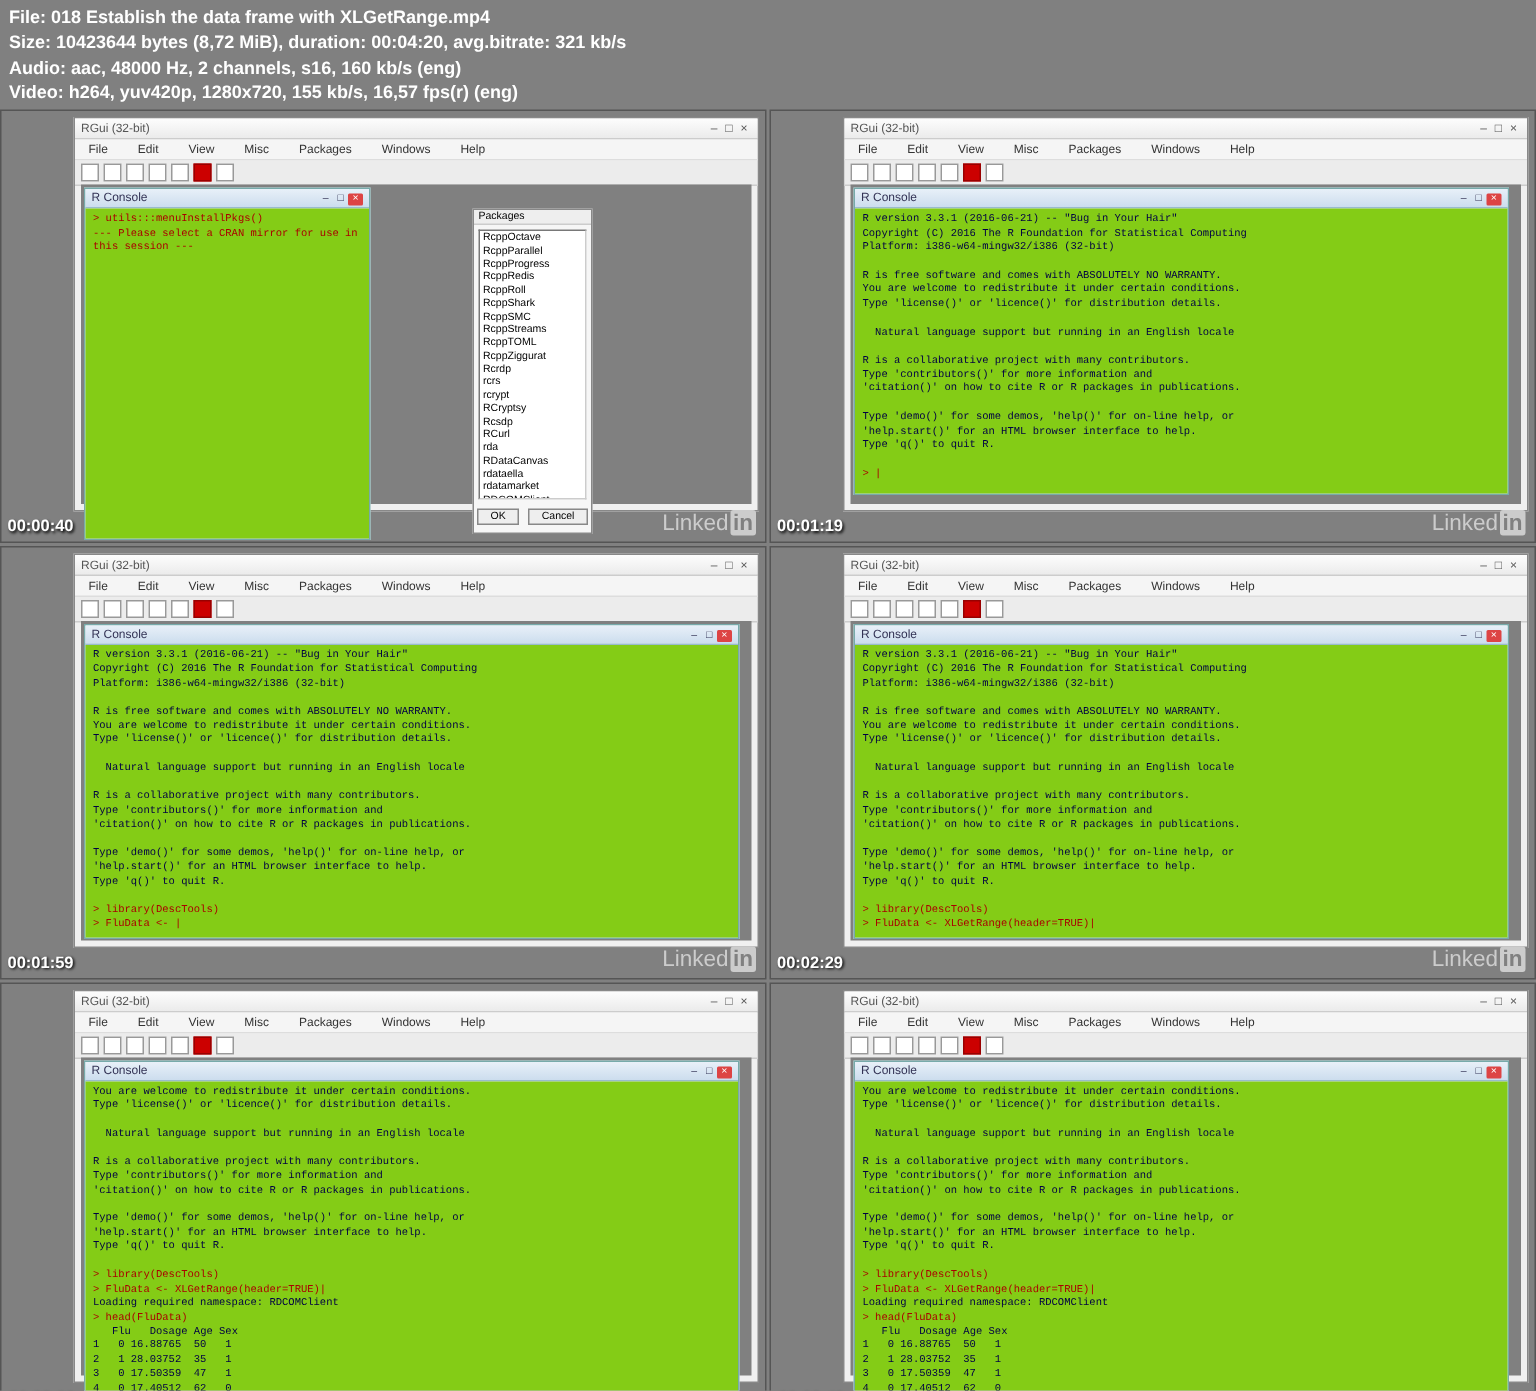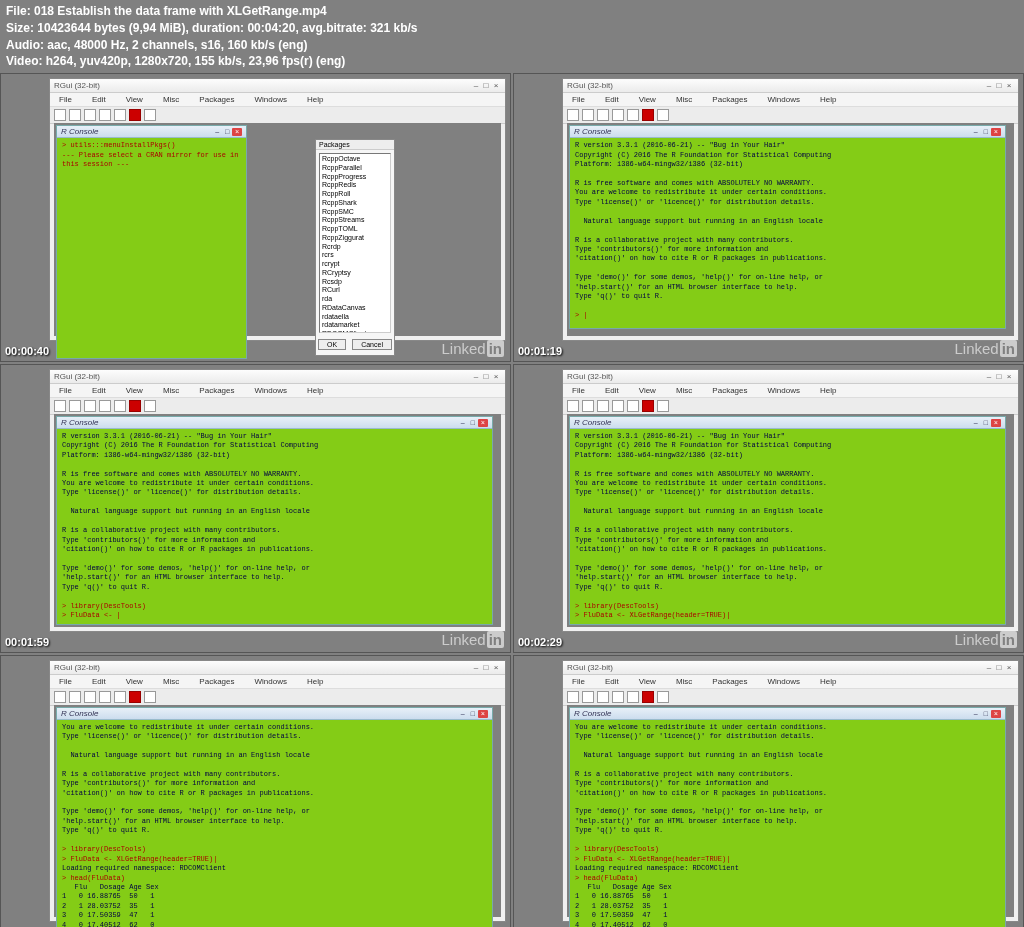--- a/index.html
+++ b/index.html
@@ -12,40 +12,40 @@
   .linkedin .box { display:inline-block; background:#ccc; color:#808080; padding:0 2px; font-weight:bold; border-radius:2px; margin-left:1px;}
   .rgui-window { position: absolute; top: 4px; left: 4px; right: 4px; bottom: 20px; background: #f0f0f0; border: 1px solid #888; margin-left: 44px; }
   .titlebar { background: linear-gradient(#fdfdfd,#ebebeb); height: 14px; display: flex; align-items: center; justify-content: space-between; padding: 0 4px; font-size: 8px; color: #555; border-bottom: 1px solid #ccc;}
   .winbtns span { display:inline-block; width:10px; text-align:center; color:#555; }
   .menubar { background: #f5f5f5; padding: 2px 9px; font-size: 8px; color: #333; display:flex; gap:20px; border-bottom:1px solid #ddd;}
   .toolbar { background: #ececec; padding: 2px 4px; display: flex; gap: 3px; border-bottom:1px solid #ccc;}
   .tbtn { width: 12px; height: 12px; border: 1px solid #999; background: #fff; font-size:7px; display:flex; align-items:center; justify-content:center;}
   .tbtn.red{ background:#c00; border-color:#900;}
   .console-sub { position: absolute; top: 46px; left: 6px; width: 48%; background: #fff; border: 1px solid #7aa; }
   .console-sub.wide { width: 96%; }
-  .console-sub .subtitle { background: linear-gradient(#e8f0f8,#cde); font-size:8px; padding:1px 4px; display:flex; justify-content:space-between; color:#335; border-bottom:1px solid #9bc;font-style:italic;}
+  .console-sub .subtitle { background: linear-gradient(#e8f0f8,#cde); font-size:8px; padding:1px 4px; display:flex; justify-content:space-between; color:#335; border-bottom:1px solid #9bc;}
   .subtitle .sbtns span{ display:inline-block; width:10px; height:8px; text-align:center; font-size:7px;}
   .subtitle .sbtns .cls{ background:#d44; color:#fff; border-radius:1px;}
   .console-body { padding: 3px 5px; font-family: 'Courier New', monospace; font-size: 7px; line-height: 1.35; color: #004; white-space: pre-wrap; min-height: 150px; background:#84cc16;}
   .console-body .red { color: #a00; }
   .pkgwin { position: absolute; top: 60px; right: 110px; width: 80px; background: #f6f6f6; border: 1px solid #888; font-size:7px;}
   .pkgwin .pkgtitle { background:#eee; padding:1px 3px; border-bottom:1px solid #ccc; font-size:7px;}
   .pkglist { background:#fff; border:1px inset #ccc; margin:3px; height:180px; overflow:hidden; padding:1px 2px; line-height:1.25;}
   .pkgbtns { display:flex; justify-content:center; gap:6px; padding:3px 0 5px 0;}
   .pkgbtns button { font-size:7px; padding:1px 8px; border:1px solid #888; background:#eee;}
   .mdi-bg { position:absolute; top:44px; left:4px; right:4px; bottom:4px; background:#808080;}
 </style>
 </head>
 <body>
 
 <div class="file-info">
   <div>File: 018 Establish the data frame with XLGetRange.mp4</div>
-  <div>Size: 10423644 bytes (9,94 MiB), duration: 00:04:20, avg.bitrate: 321 kb/s</div>
+  <div>Size: 10423644 bytes (8,72 MiB), duration: 00:04:20, avg.bitrate: 321 kb/s</div>
   <div>Audio: aac, 48000 Hz, 2 channels, s16, 160 kb/s (eng)</div>
-  <div>Video: h264, yuv420p, 1280x720, 155 kb/s, 23,96 fps(r) (eng)</div>
+  <div>Video: h264, yuv420p, 1280x720, 155 kb/s, 16,57 fps(r) (eng)</div>
 </div>
 
 <div class="grid">
 
   <div class="cell">
     <div class="rgui-window">
       <div class="titlebar">
         <span>RGui (32-bit)</span>
         <span class="winbtns"><span>–</span><span>□</span><span>×</span></span>
       </div>

